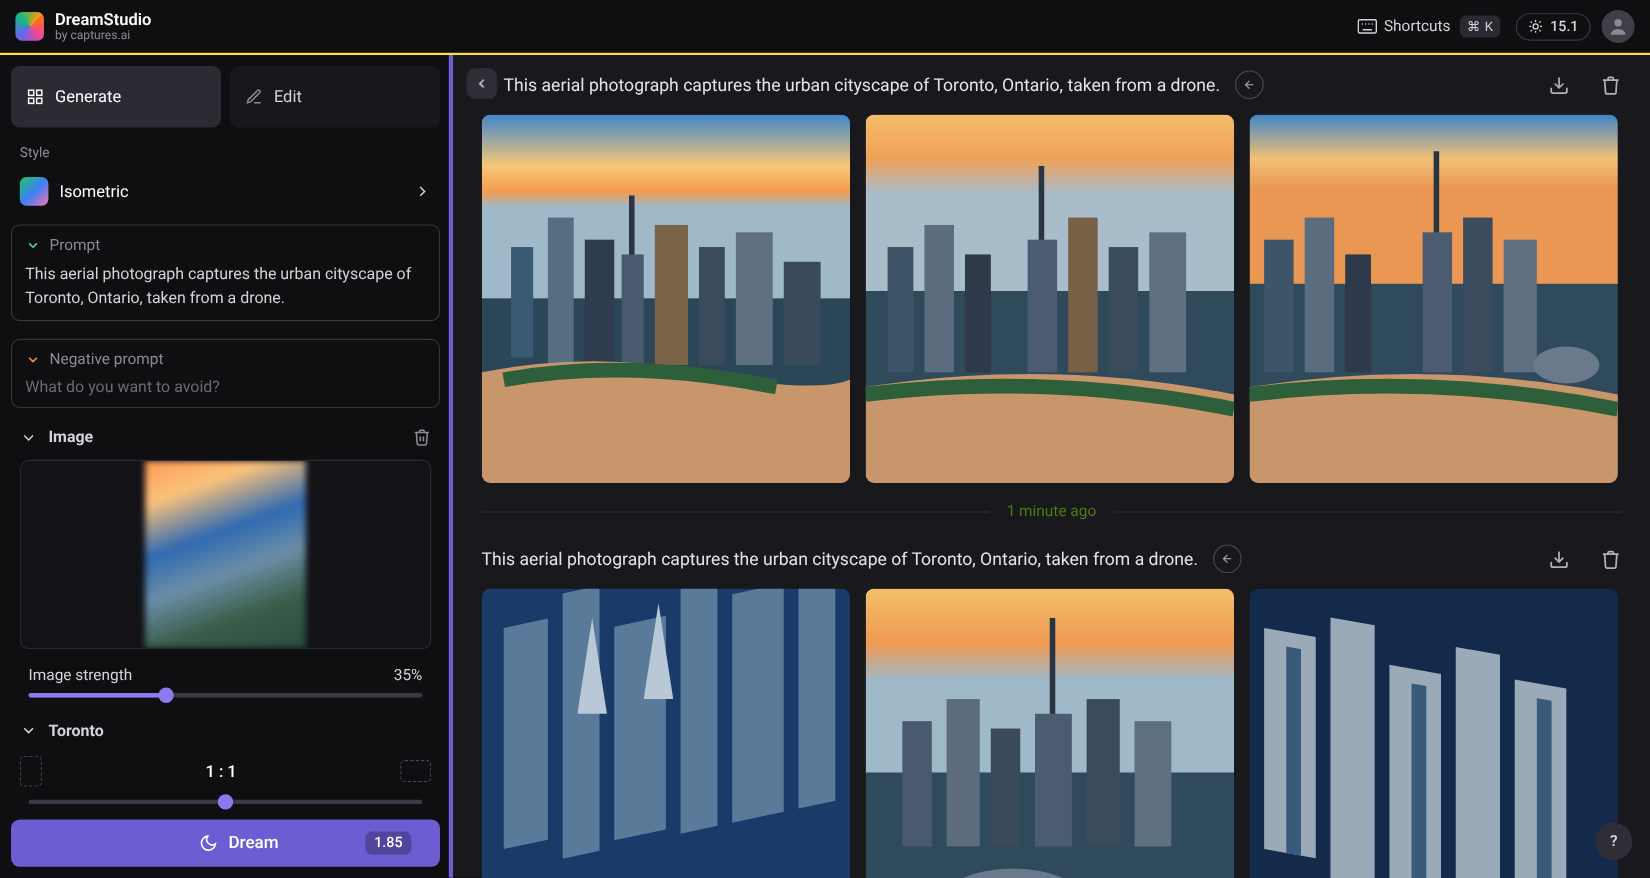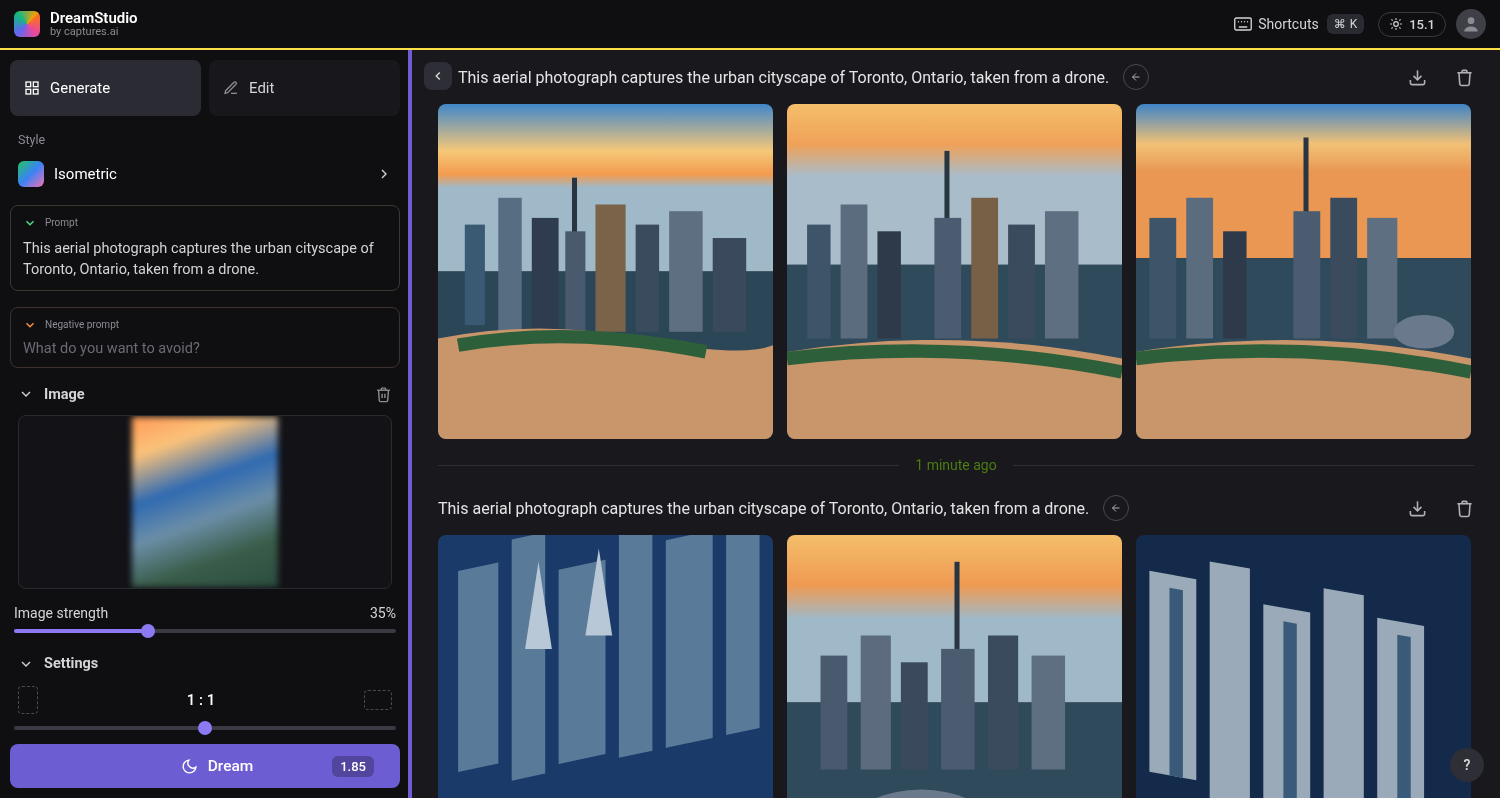--- a/index.html
+++ b/index.html
@@ -49,39 +49,39 @@
     margin:0 10px; height:42px; display:flex; align-items:center; gap:10px;
     border-radius:8px; padding:0 8px; cursor:pointer;
   }
   .style-swatch { width:26px; height:26px; border-radius:6px; background:linear-gradient(135deg,#22c55e,#3b82f6,#f472b6);}
   .style-name { flex:1; color:#fff; font-size:15px;}
   .prompt-box {
     margin:10px 10px 6px; border:1px solid #323c2f; border-radius:8px;
     padding:10px 12px;
   }
   .prompt-box.neg { border-color:#3c312f; }
-  .prompt-head { display:flex; align-items:center; gap:8px; color:#8b8b93; font-size:10px; margin-bottom:8px;}
+  .prompt-head { display:flex; align-items:center; gap:8px; color:#8b8b93; font-size:14px; margin-bottom:8px;}
   .prompt-head.green svg { color:#4ade80;}
   .prompt-head.orange svg { color:#fb923c;}
   .prompt-text { color:#d4d4d8; line-height:1.45; font-size:14.5px; }
   .prompt-placeholder { color:#6b6b74; font-size:14.5px; }
   .section-row {
     display:flex; align-items:center; justify-content:space-between;
     padding: 12px 18px 8px; color:#d4d4d8; font-size:14.5px;font-weight:bold;
   }
   .image-well {
     margin:4px 18px 10px; height:175px; border:1px solid #2a2a32; border-radius:8px;
     display:flex; align-items:center; justify-content:center; overflow:hidden; background:#121217;
   }
   .thumb {
     width:146px; height:170px;
     background:linear-gradient(160deg,#ff9a56 0%, #fbc27a 18%, #2f6ab2 40%, #6b8ea7 58%, #3a5d4a 78%, #2b4d3f 100%);
     filter: blur(3px);
   }
-  .slider-row { padding:6px 14px 14px; }
+  .slider-row { padding:6px 26px 14px; }
   .slider-labels { display:flex; justify-content:space-between; color:#d4d4d8; font-size:14px; margin-bottom:8px;}
   .slider-track { position:relative; height:4px; background:#3a3a44; border-radius:2px;}
   .slider-fill { position:absolute; left:0; top:0; bottom:0; background:#8b7af2; border-radius:2px;}
   .slider-thumb { position:absolute; top:50%; width:14px; height:14px; border-radius:50%; background:#8b7af2; transform:translate(-50%,-50%);}
   .ratio-row {
     margin:6px 18px 12px; display:flex; align-items:center; justify-content:space-between;
   }
   .ratio-icon { width:28px; height:28px; border:1.5px dashed #4a4a54; border-radius:4px; }
   .ratio-icon.tall { width:20px; }
   .ratio-icon.wide { height:20px; }
@@ -238,21 +238,21 @@
         <div class="slider-fill" style="width:35%;"></div>
         <div class="slider-thumb" style="left:35%;"></div>
       </div>
     </div>
 
     <div class="section-row" style="padding-top:8px;">
       <div style="display:flex; align-items:center; gap:10px;">
         <svg width="16" height="16" viewBox="0 0 24 24" fill="none" stroke="#d4d4d8" stroke-width="2">
             <polyline points="6 9 12 15 18 9"></polyline>
           </svg>
-        <span>Settings</span>
+        <span>Toronto</span>
       </div>
     </div>
     <div class="ratio-row">
       <div class="ratio-icon tall"></div>
       <span class="ratio-label">1 : 1</span>
       <div class="ratio-icon wide"></div>
     </div>
     <div class="slider-row" style="padding-top:0;">
       <div class="slider-track">
         <div class="slider-thumb" style="left:50%;"></div>

